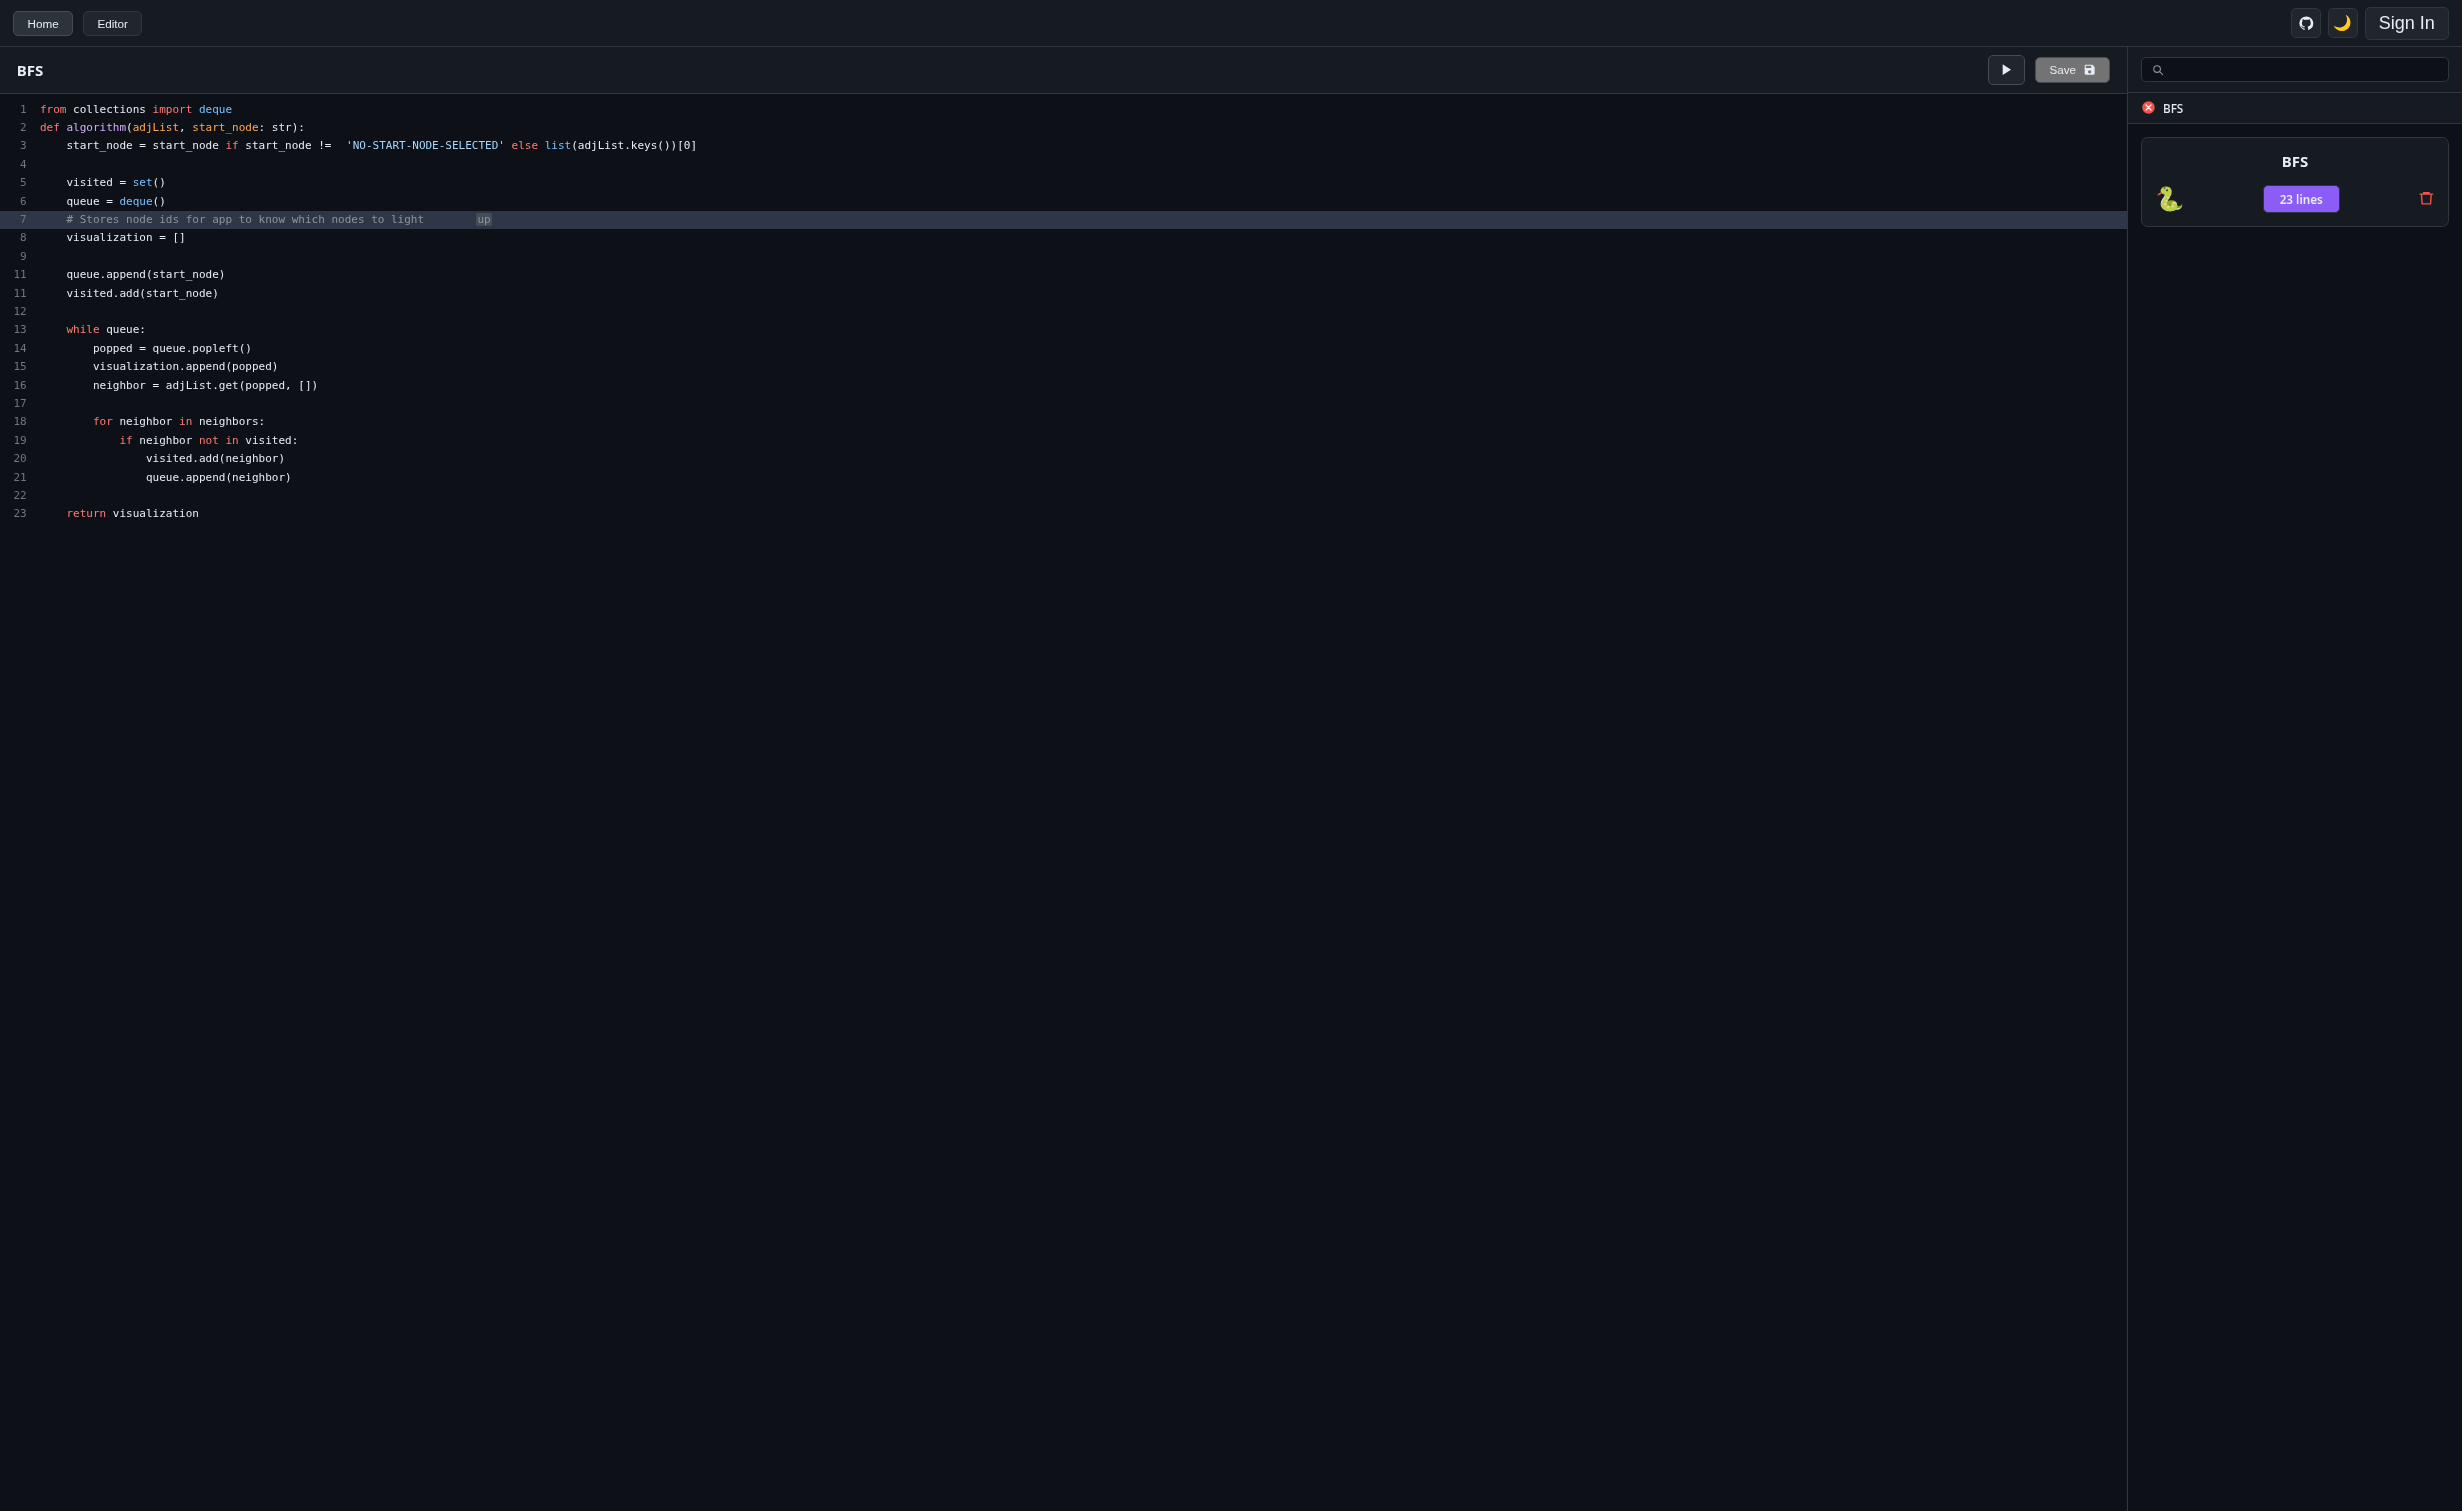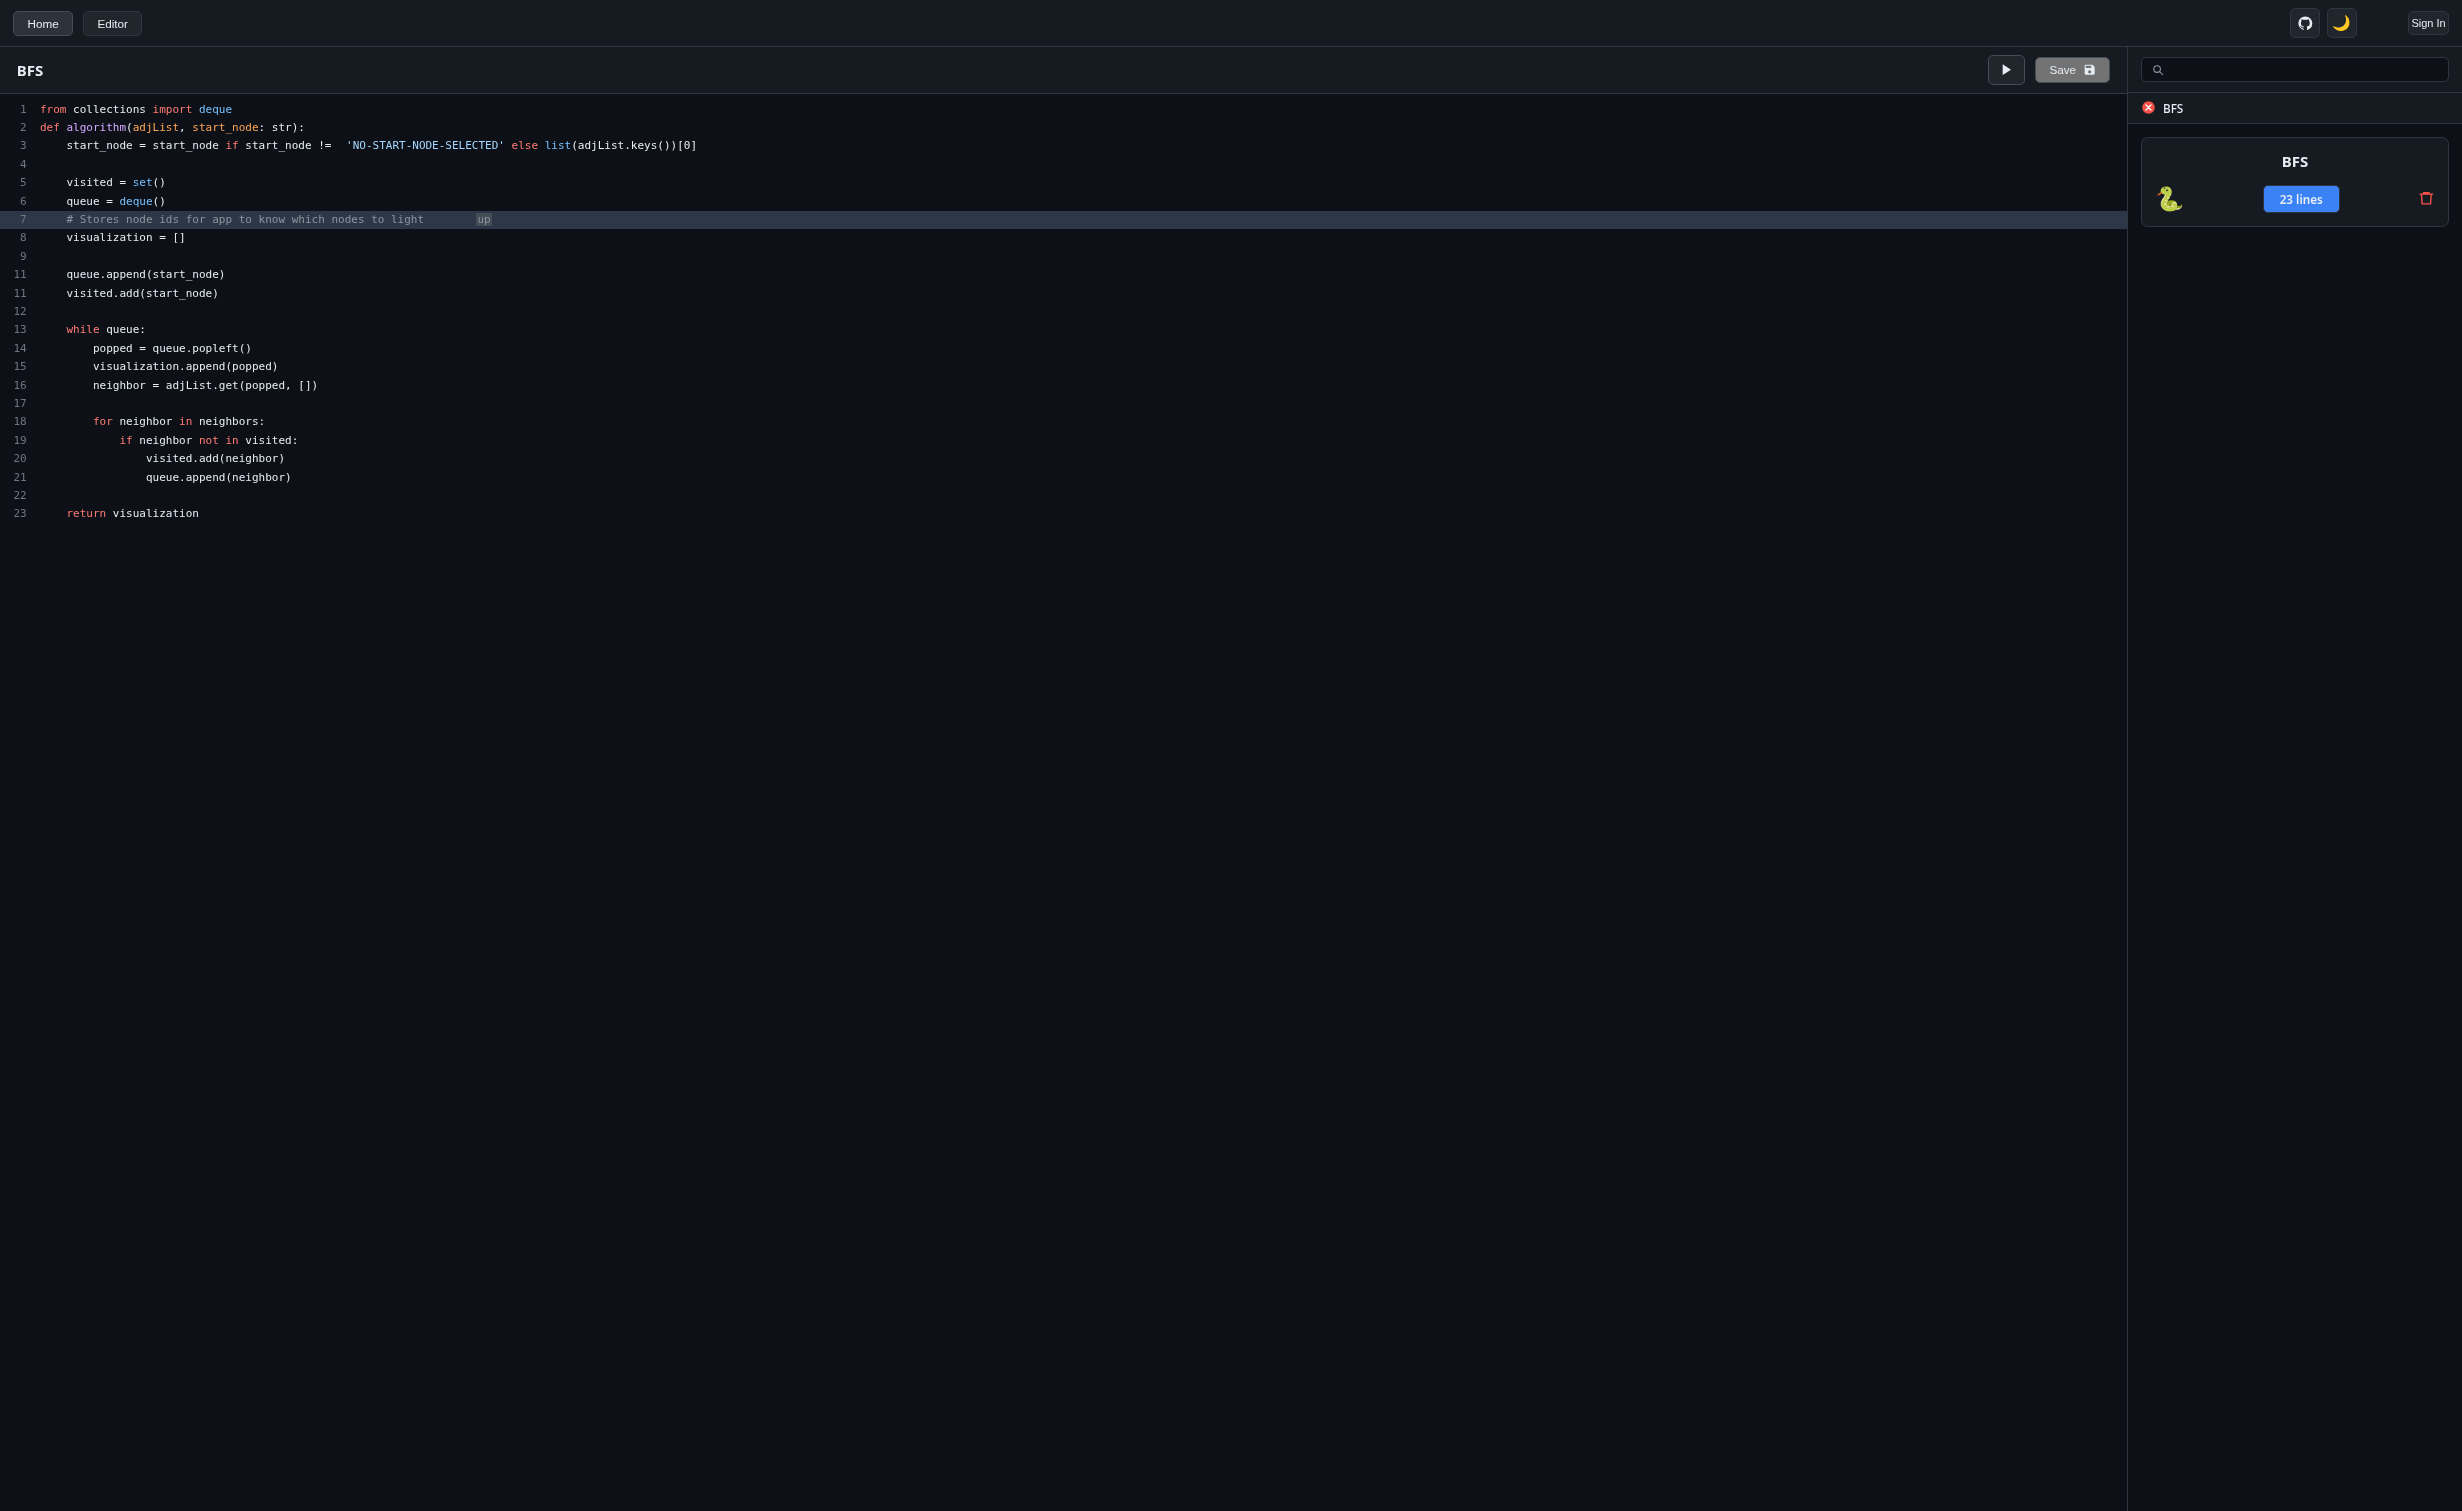--- a/index.html
+++ b/index.html
@@ -51,25 +51,24 @@
       display: flex;
       align-items: center;
       justify-content: center;
       font-size: 15px;
     }
 
     .signin-btn {
       background: #21262d;
       border: 0.8px solid #30363d;
       color: #e6edf3;
-      padding: 5px 2px;
-      border-radius: 5px;
-      cursor: pointer;
-      font-size: 11px;
-      margin-left: 45px;
+      padding: 5px 13px;
+      border-radius: 5px;
+      cursor: pointer;
+      font-size: 18px;
     }
 
     
     .main-layout {
       display: flex;
       height: calc(100vh - 47px);
     }
 
     
     .editor-panel {
@@ -249,21 +248,21 @@
       display: flex;
       align-items: center;
       justify-content: space-between;
       gap: 10px;
     }
     .python-icon {
       font-size: 23.4px;
       line-height: 1;
     }
     .lines-badge {
-      background: #3b82f6;
+      background: #8b5cf6;
       border: 0.8px solid #30363d;
       border-radius: 5px;
       padding: 5px 16px;
       font-size: 11.7px;
       font-weight: 600;
       color: #e6edf3;
     }
     .delete-btn {
       background: transparent;
       border: none;

